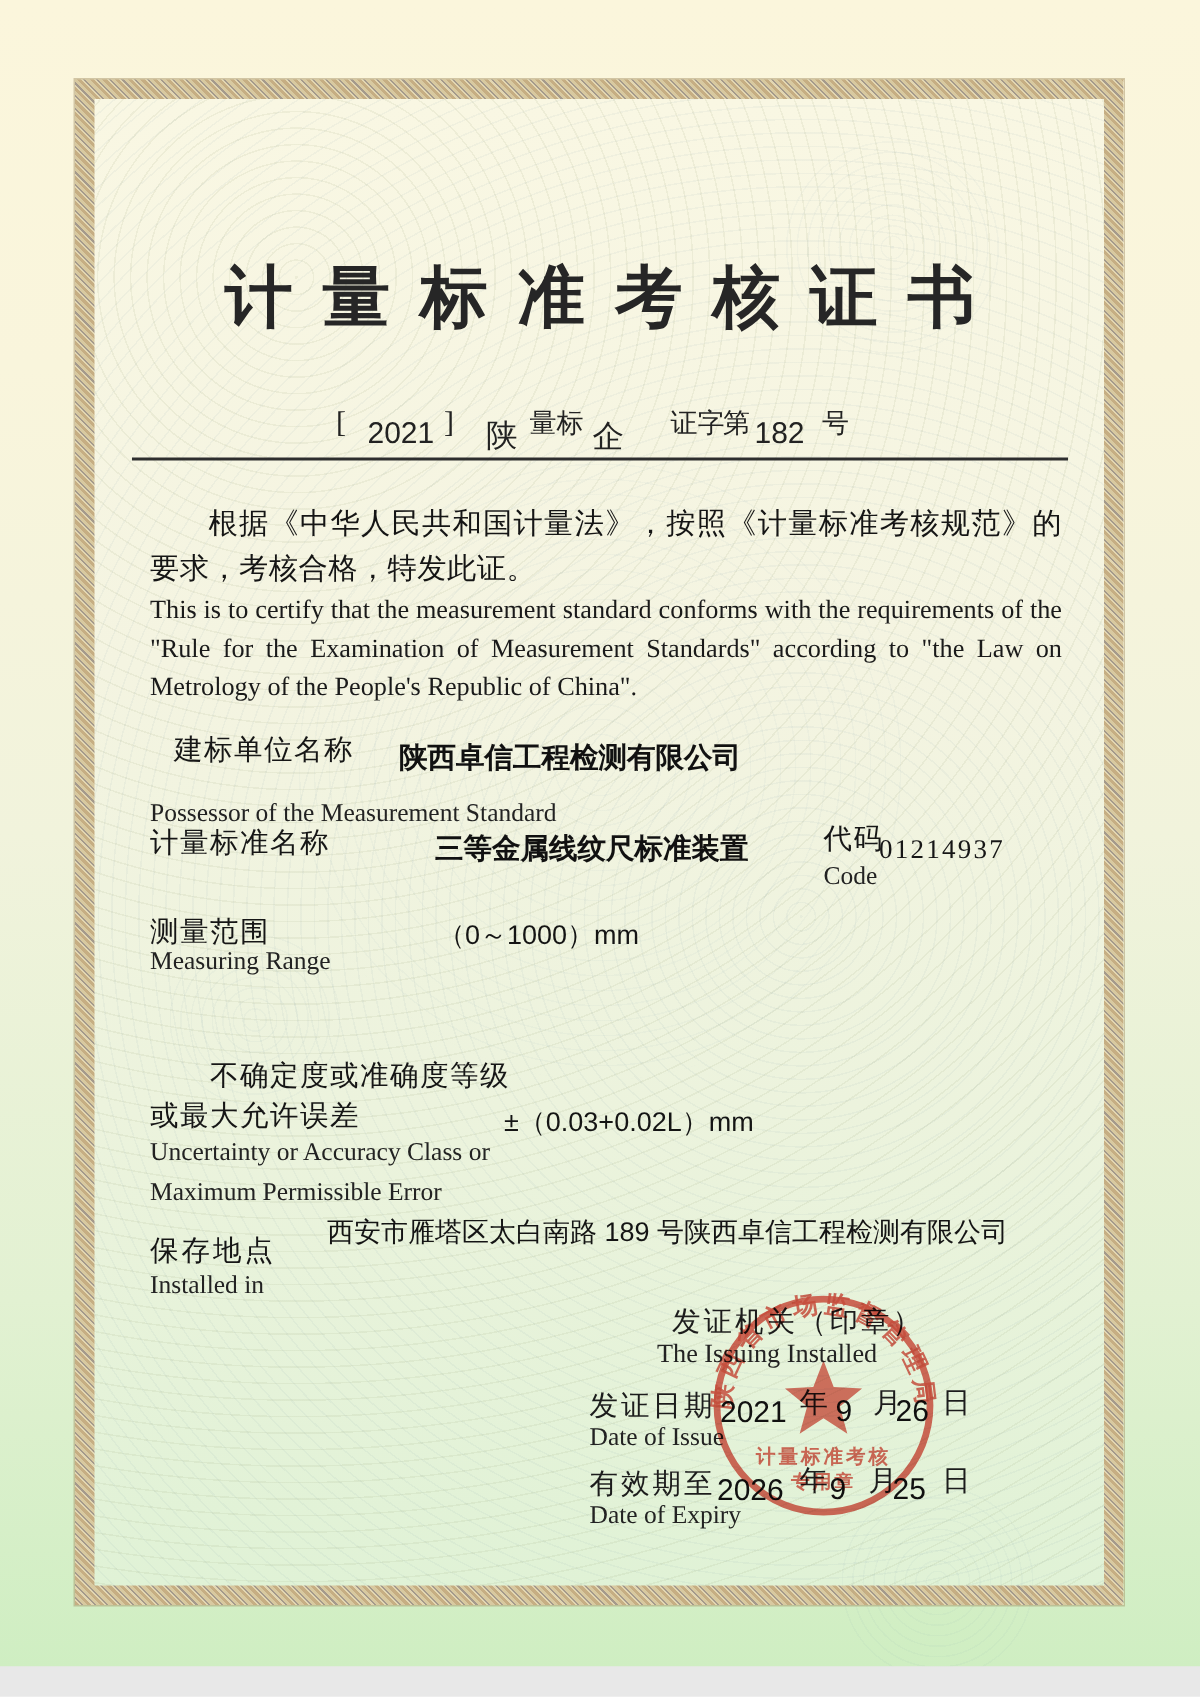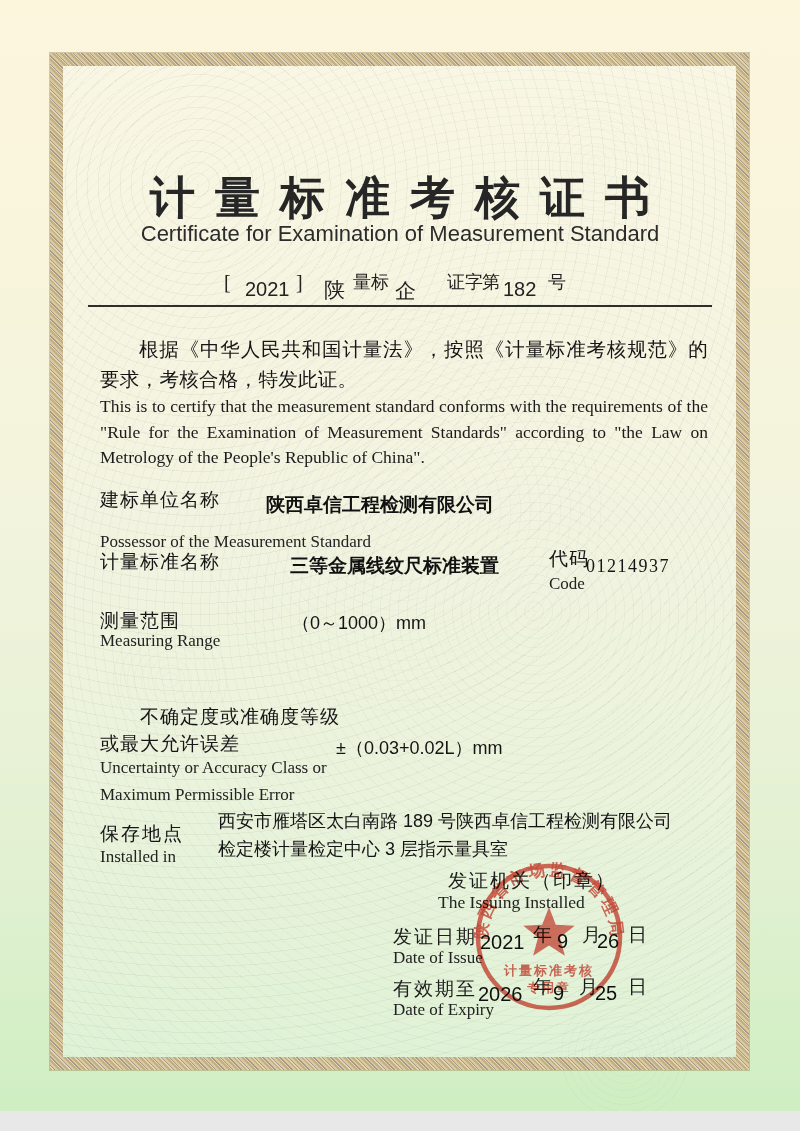--- a/index.html
+++ b/index.html
@@ -72,40 +72,39 @@
   <div class="band">
     <div class="inner"></div>
   </div>
 
   <div class="rosette"></div>
   <div class="swirl" style="left:520px;top:90px;width:150px;height:150px;"></div>
   <div class="swirl" style="left:110px;top:620px;width:120px;height:120px;"></div>
   <div class="swirl" style="left:560px;top:990px;width:130px;height:130px;"></div>
 
   <div class="abs title-cn">计量标准考核证书</div>
-  <div class="abs title-en">Certificate for Examination of  Measurement Standard</div>
 
   <div>
     <span class="seg brk" style="left:224px;top:271px;">[</span>
     <span class="seg num-fill" style="left:245px;top:278px;">2021</span>
     <span class="seg brk" style="left:296px;top:271px;">]</span>
     <span class="seg cn-fill" style="left:324px;top:276px;">陕</span>
     <span class="seg pre" style="left:353px;top:270px;">量标</span>
     <span class="seg cn-fill" style="left:395px;top:277px;">企</span>
     <span class="seg pre" style="left:447px;top:270px;">证字</span>
     <span class="seg pre" style="left:482px;top:270px;">第</span>
     <span class="seg num-fill" style="left:503px;top:278px;">182</span>
     <span class="seg pre" style="left:548px;top:270px;">号</span>
   </div>
   <div class="abs rule"></div>
 
   <div class="abs body-cn">根据《中华人民共和国计量法》，按照《计量标准考核规范》的要求，考核合格，特发此证。</div>
   <div class="abs body-en">This is to certify that the measurement standard conforms with the  requirements of the "Rule for the Examination of Measurement Standards" according to "the Law on Metrology of the People's Republic of China".</div>
 
-  <div class="abs lab-cn" style="left:100px;top:487px;font-family:Liberation Serif, serif;">建标单位名称</div>
+  <div class="abs lab-cn" style="left:116px;top:487px;font-family:Liberation Serif, serif;">建标单位名称</div>
   <div class="abs val-bold" style="left:228px;top:492px;">陕西卓信工程检测有限公司</div>
   <div class="abs lab-en" style="left:100px;top:532px;">Possessor of the Measurement Standard</div>
 
   <div class="abs lab-cn" style="left:100px;top:549px;">计量标准名称</div>
   <div class="abs val-bold" style="left:252px;top:553px;">三等金属线纹尺标准装置</div>
   <div class="abs lab-cn" style="left:549px;top:546px;">代码</div>
   <div class="abs val-num" style="left:586px;top:556px;">01214937</div>
   <div class="abs lab-en" style="left:549px;top:574px;">Code</div>
 
   <div class="abs lab-cn" style="left:100px;top:608px;">测量范围</div>
@@ -114,21 +113,20 @@
 
   <div class="abs lab-cn" style="left:112px;top:704px;margin-left:28px;">不确定度或准确度等级</div>
   <div class="abs lab-cn" style="left:100px;top:731px;">或最大允许误差</div>
   <div class="abs val-med" style="left:336px;top:736px;">±（0.03+0.02L）mm</div>
   <div class="abs lab-en" style="left:100px;top:758px;">Uncertainty or Accuracy Class or</div>
   <div class="abs lab-en" style="left:100px;top:785px;">Maximum Permissible Error</div>
 
   <div class="abs lab-cn" style="left:100px;top:821px;letter-spacing:2px;">保存地点</div>
   <div class="abs lab-en" style="left:100px;top:847px;">Installed in</div>
   <div class="abs val-med" style="left:218px;top:809px;">西安市雁塔区太白南路 189 号陕西卓信工程检测有限公司</div>
-  <div class="abs val-med" style="left:218px;top:837px;">检定楼计量检定中心 3 层指示量具室</div>
 
   <div class="abs issue-cn" style="left:448px;top:868px;">发证机关（印章）</div>
   <div class="abs lab-en" style="left:438px;top:892px;font-size:17.5px;">The Issuing Installed</div>
 
   <div class="abs issue-cn" style="left:393px;top:924px;">发证日期</div>
   <div class="abs lab-en" style="left:393px;top:948px;">Date of Issue</div>
   <div class="abs fillnum" style="left:480px;top:931px;">2021</div>
   <div class="abs unit" style="left:533px;top:922px;">年</div>
   <div class="abs fillnum" style="left:557px;top:930px;">9</div>
   <div class="abs unit" style="left:582px;top:922px;">月</div>

